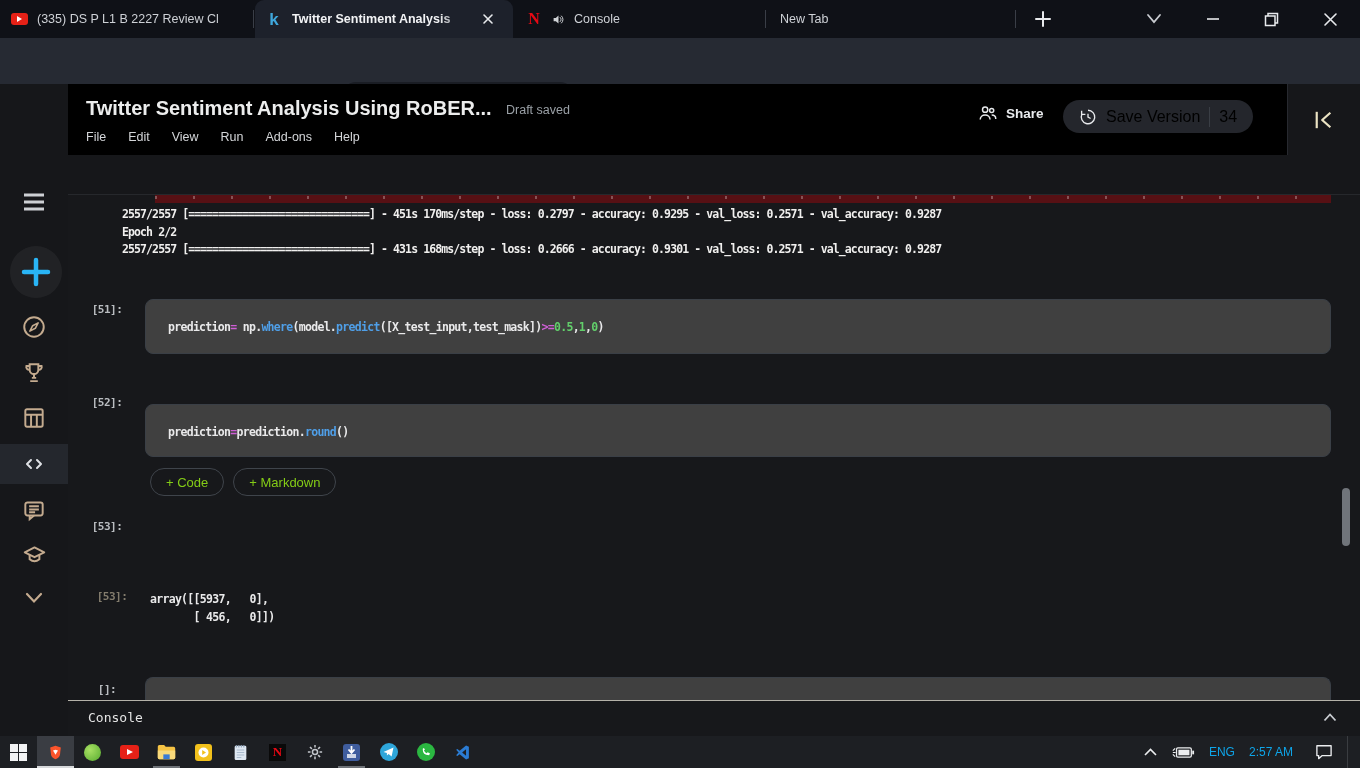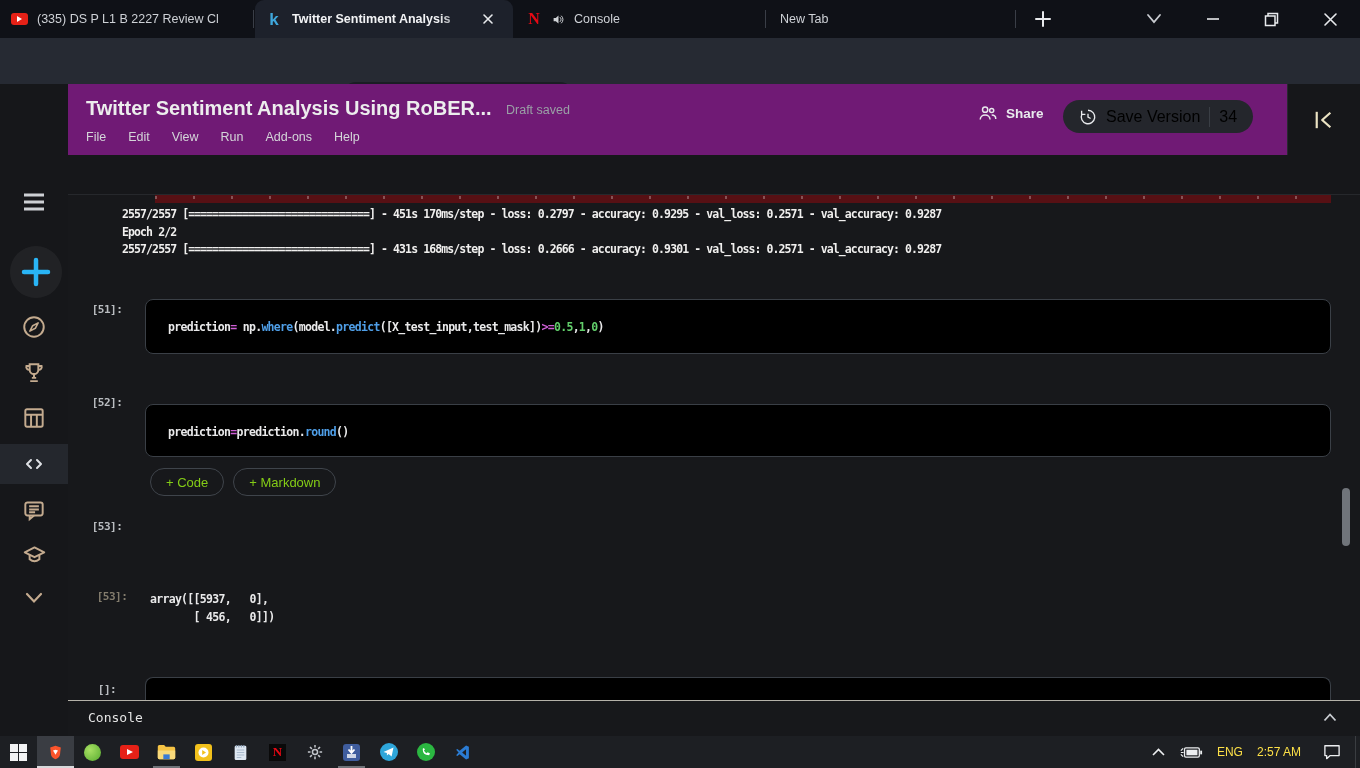--- a/index.html
+++ b/index.html
@@ -31,61 +31,61 @@
   .urlpill{ left:340px; top:44px; width:236px; height:33px; background:#1a1d24; border-radius:17px;
             display:flex; align-items:center; padding:0 10px; gap:8px; }
   .url{ font-size:14px; white-space:nowrap; }
   .url .scheme{ color:#9aa0a6; } .url .rest{ color:#eceef1; }
   .ext{ top:48px; width:26px; height:26px; display:flex; align-items:center; justify-content:center; }
 
   
   .ksidebar{ left:0; top:84px; width:68px; height:652px; background:#16171a; }
   .sideitem{ left:0; width:68px; height:40px; display:flex; align-items:center; justify-content:center; }
   .sideitem.active{ background:#24272d; }
-  .kheader{ left:68px; top:84px; width:1220px; height:71px; background:#701a75; border-right:1px solid #27292f; }
+  .kheader{ left:68px; top:84px; width:1220px; height:71px; background:#000000; border-right:1px solid #27292f; }
   .kcollapse{ left:1288px; top:84px; width:72px; height:71px; background:#16171a; display:flex; align-items:center; justify-content:center; }
   .ktitle{ font-size:20px; font-weight:bold; color:#eceded; white-space:nowrap; }
   .kstatus{ font-size:12.5px; color:#9aa0a6; }
   .kmenu{ display:flex; gap:22px; font-size:12.5px; color:#d4d6d9; }
   .hbtn{ display:flex; align-items:center; gap:8px; color:#e8eaed; font-size:13.5px; font-weight:bold; }
   .savepill{ background:#24262c; border-radius:17px; height:33px; display:flex; align-items:center; padding:0 16px; gap:9px; }
 
   .ktoolbar{ left:68px; top:155px; width:1292px; height:40px; background:#16171a; border-bottom:1px solid #26282c; }
   .tbico{ top:163px; width:24px; height:24px; display:flex; align-items:center; justify-content:center; }
   .tbdiv{ top:164px; width:1px; height:22px; background:#2e3137; }
   .tbtext{ font-size:13px; color:#9aa0a6; }
   .meter-label{ font-size:7.5px; line-height:1.15; color:#9aa0a6; text-align:center; font-weight:bold;}
   .meter-track{ width:4px; height:26px; background:#2b2e34; border-radius:2px; position:relative; overflow:hidden;}
   .meter-fill{ position:absolute; bottom:0; left:0; width:100%; background:#1fc79b; }
 
   .kcontent{ left:68px; top:195px; width:1292px; height:505px; background:#17181b; overflow:hidden; }
   .redstrip{ left:87px; top:0; width:1176px; height:8px; background:#571014;
      background-image:repeating-linear-gradient(90deg, rgba(255,255,255,.28) 0 2px, transparent 2px 38px); background-size:100% 3px; background-repeat:no-repeat; background-position:0 1px; }
   .trainout{ left:54px; top:11px; font-size:11.5px; letter-spacing:-0.9px; font-weight:bold; color:#f0efee; line-height:17.5px; white-space:pre; }
-  .cellbox{ left:77px; width:1186px; background:#000000; border:1px solid #3a3f46; border-radius:8px; }
+  .cellbox{ left:77px; width:1186px; background:#404040; border:1px solid #3a3f46; border-radius:8px; }
   .celllabel{ width:62px; text-align:center; font-size:11px; letter-spacing:-0.5px; color:#b9bcc0; font-weight:bold; }
   .outlabel{ color:#837c6d; }
   .code{ padding:18px 0 0 22px; font-size:11.5px; letter-spacing:-0.7px; font-weight:bold; line-height:18px; white-space:pre; }
   .code .tok-d{ color:#e9e9ea; } .code .tok-k{ color:#46c75a; } .code .tok-f{ color:#4f9fe8; }
   .code .tok-o{ color:#cf5fd6; } .code .tok-n{ color:#62cf6b; }
   .pillbtn{ height:28px; border:1px solid #3f444b; border-radius:14px; display:flex; align-items:center;
             gap:7px; padding:0 15px; color:#84cc16; font-size:13px; }
   .outtext{ font-size:11.5px; letter-spacing:-0.7px; font-weight:bold; color:#e9e9ea; line-height:18px; white-space:pre; }
   .scrollthumb{ left:1274px; top:293px; width:8px; height:58px; background:#70747a; border-radius:4px; }
 
   .consolebar{ left:68px; top:700px; width:1292px; height:36px; background:#17181b; border-top:1px solid #b5b2a9; }
   .consoletxt{ font-size:13px; color:#e4e4e4; }
 
   
   .taskbar{ left:0; top:736px; width:1360px; height:32px; background:#1d1f23; display:flex; align-items:stretch; }
   .tcell{ width:37px; height:32px; display:flex; align-items:center; justify-content:center; position:relative; }
   .tcell.activewin{ background:#3a3d43; }
   .tcell .under{ position:absolute; bottom:0; left:5px; right:5px; height:2px; background:#6f7378; }
   .tcell.activewin .under{ background:#d7d9db; left:0; right:0; }
-  .tray{ margin-left:auto; display:flex; align-items:center; gap:14px; padding-right:0; color:#fde047; font-size:12px; }
+  .tray{ margin-left:auto; display:flex; align-items:center; gap:14px; padding-right:8px; color:#0ea5e9; font-size:12px; }
   .showdesk{ width:5px; border-left:1px solid #3a3d41; height:32px; }
   .ico-yt{ width:19px; height:14px; background:#e62117; border-radius:3px; position:relative;}
   .ico-yt:before{ content:""; position:absolute; left:7px; top:3.5px; border-left:6px solid #fff; border-top:3.5px solid transparent; border-bottom:3.5px solid transparent;}
   .ico-nfx{ width:17px; height:17px; background:#090909; display:flex; align-items:center; justify-content:center; color:#e50914; font-weight:bold; font-size:13px; font-family:"Liberation Serif",serif;}
   .ico-dl{ width:17px; height:17px; background:#3f5d9e; border-radius:3px; display:flex; align-items:center; justify-content:center;}
   .ico-player{ width:17px; height:17px; background:#f2c11c; border-radius:3px; display:flex; align-items:center; justify-content:center;}
   .ico-green{ width:17px; height:17px; border-radius:50%; background:radial-gradient(circle at 35% 35%, #a8e063, #56ab2f);}
   .circle-ico{ border-radius:50%; display:flex; align-items:center; justify-content:center; }
 </style>
 </head>

